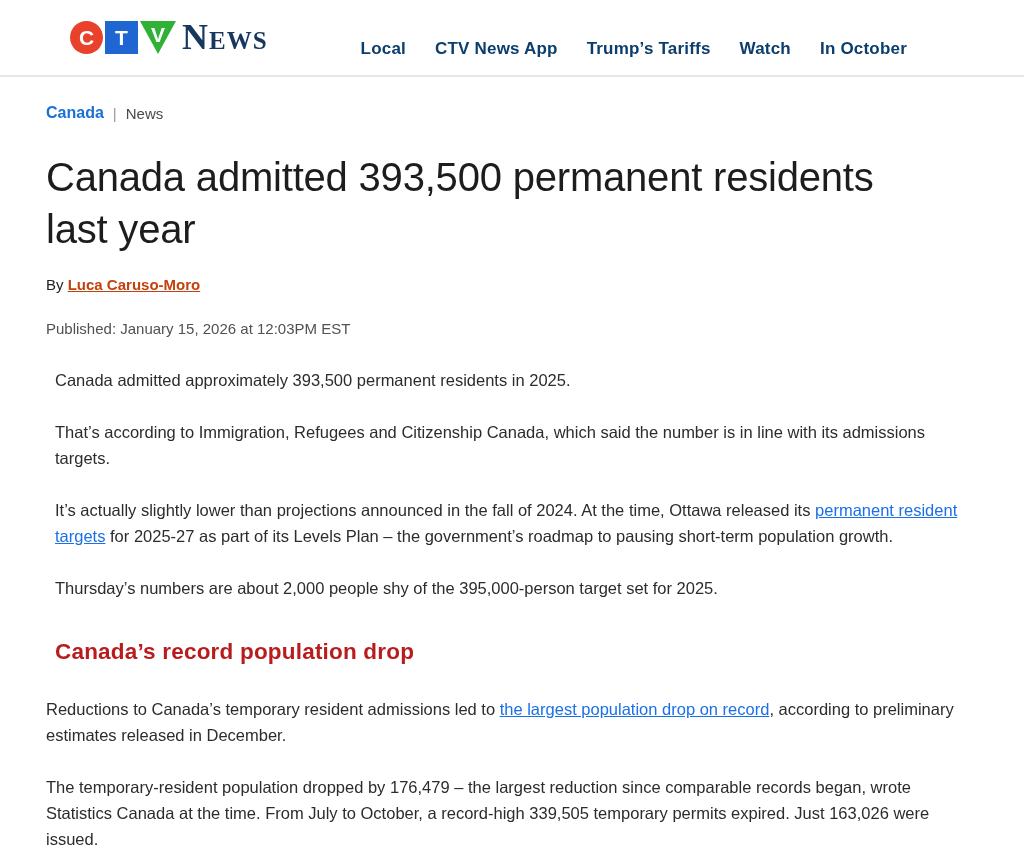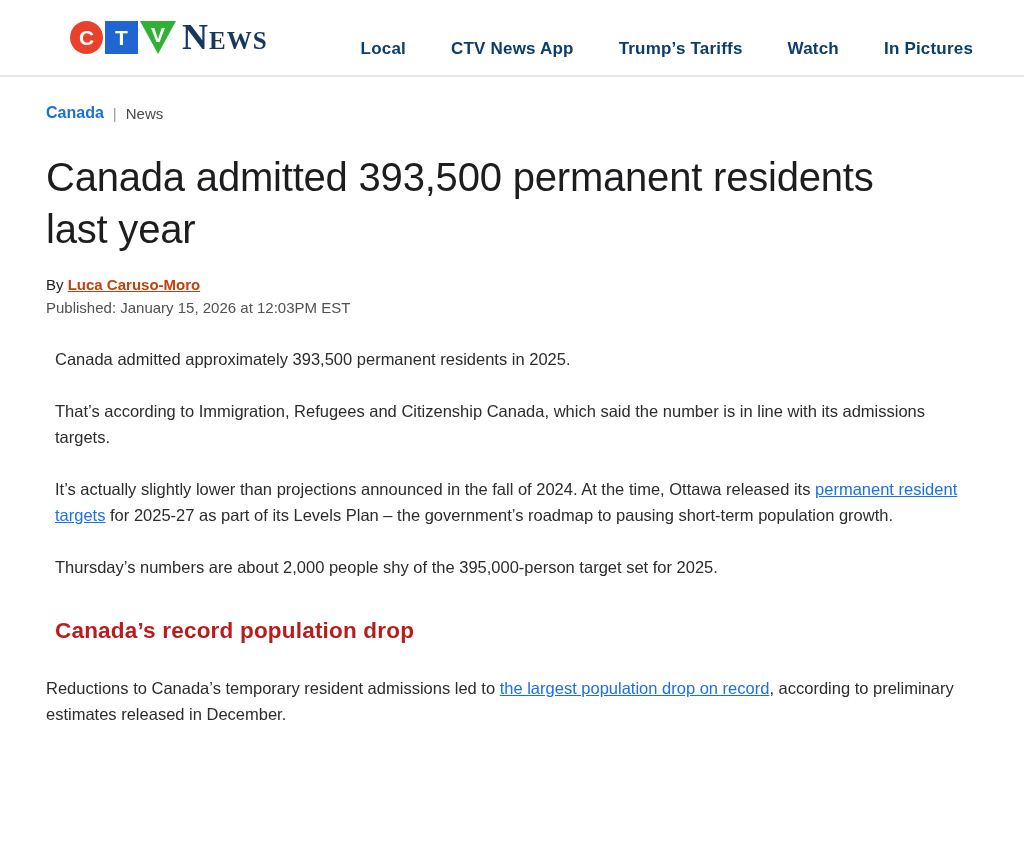--- a/index.html
+++ b/index.html
@@ -50,21 +50,21 @@
     font-variant: small-caps;
     font-weight: 600;
     font-size: 36px;
     color: #17375f;
     letter-spacing: 1px;
     margin-left: 6px;
     line-height: 33px;
   }
   .main-nav {
     display: flex;
-    gap: 45px;
+    gap: 29px;
     margin-left: 93px;
     margin-top: 22px;
   }
   .nav-item {
     font-size: 17px;
     font-weight: 700;
     color: #0b3d6d;
     text-decoration: none;
     letter-spacing: 0.2px;
     cursor: pointer;
@@ -105,21 +105,21 @@
     font-size: 15px;
     color: #222;
   }
   .byline .author {
     font-weight: 700;
     color: #c2410c;
     text-decoration: underline;
     cursor: pointer;
   }
   .published {
-    margin-top: 6px;
+    margin-top: 27px;
     font-size: 15px;
     color: #515151;
   }
 
   .article-body {
     margin-top: 30px;
     max-width: 925px;
     font-size: 16.5px;
     line-height: 26px;
     color: #2c2c2c;
@@ -153,21 +153,21 @@
         <text x="18" y="21" text-anchor="middle" fill="#ffffff" font-family="Liberation Sans, sans-serif" font-weight="bold" font-size="21">V</text>
       </svg>
     </div>
     <div class="logo-news">News</div>
   </div>
   <nav class="main-nav">
     <a class="nav-item">Local</a>
     <a class="nav-item">CTV News App</a>
     <a class="nav-item">Trump’s Tariffs</a>
     <a class="nav-item">Watch</a>
-    <a class="nav-item">In Pictures</a>
+    <a class="nav-item">In October</a>
   </nav>
 </header>
 
 <main class="content">
 
   <div class="breadcrumb">
     <a class="crumb-section">Canada</a>
     <span class="crumb-sep">|</span>
     <span class="crumb-sub">News</span>
   </div>
@@ -186,16 +186,17 @@
       <p>Canada admitted approximately 393,500 permanent residents in 2025.</p>
       <p>That’s according to Immigration, Refugees and Citizenship Canada, which said the number is in line with its admissions targets.</p>
       <p><span>It’s actually slightly lower than projections announced in the fall of 2024. At the time, Ottawa released its </span><a class="inline-link">permanent resident targets</a><span> for 2025-27 as part of its Levels Plan – the government’s roadmap to pausing short-term population growth.</span></p>
       <p>Thursday’s numbers are about 2,000 people shy of the 395,000-person target set for 2025.</p>
     </div>
 
     <h2 class="subheading">Canada’s record population drop</h2>
 
     <div class="article-tail">
       <p><span>Reductions to Canada’s temporary resident admissions led to </span><a class="inline-link">the largest population drop on record</a><span>, according to preliminary estimates released in December.</span></p>
+      <p>The temporary-resident population dropped by 176,479 – the largest reduction since comparable records began, wrote Statistics Canada at the time. From July to October, a record-high 339,505 temporary permits expired. Just 163,026 were issued.</p>
     </div>
   </div>
 
 </main>
 
 </body></html>

